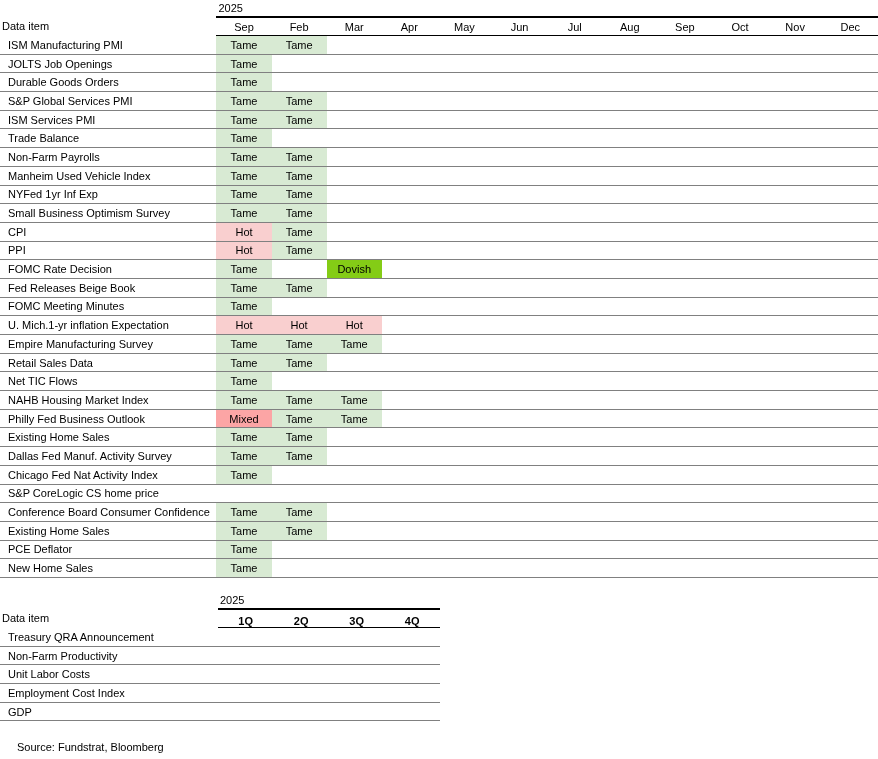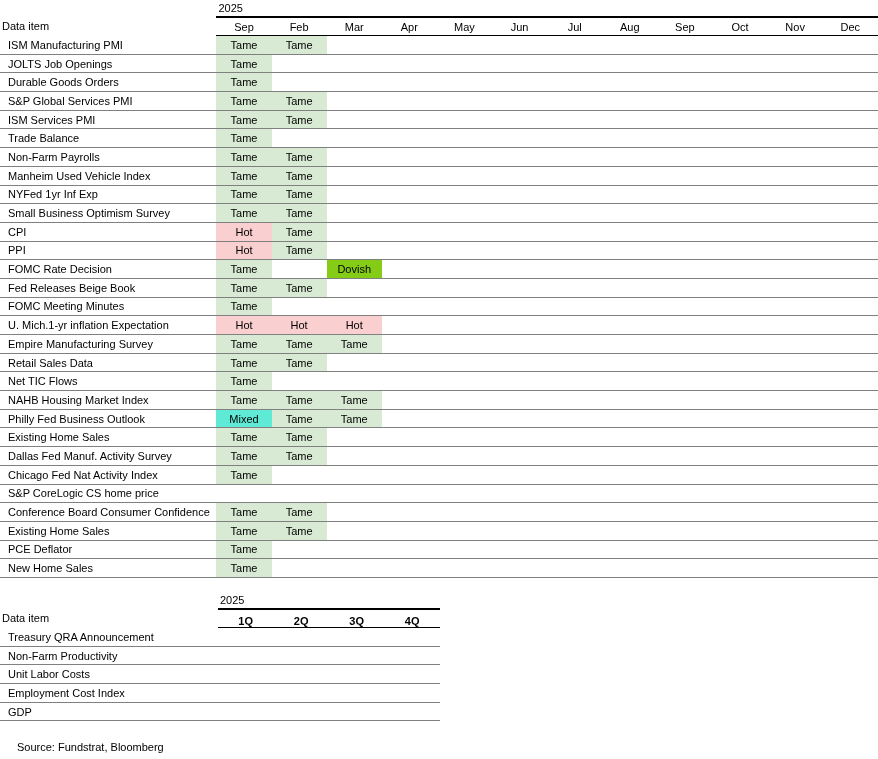--- a/index.html
+++ b/index.html
@@ -442,21 +442,21 @@
           <td class="cell-val v-empty"></td>
           <td class="cell-val v-empty"></td>
           <td class="cell-val v-empty"></td>
           <td class="cell-val v-empty"></td>
           <td class="cell-val v-empty"></td>
           <td class="cell-val v-empty"></td>
           <td class="cell-val v-empty"></td>
         </tr>
         <tr class="data-row">
           <td class="cell-name">Philly Fed Business Outlook</td>
-          <td class="cell-val v-mixed" style="background: #5eead4;">Mixed</td>
+          <td class="cell-val v-mixed" style="background: #fca5a5;">Mixed</td>
           <td class="cell-val v-tame" style="background: rgb(216, 234, 211);">Tame</td>
           <td class="cell-val v-tame" style="background: rgb(216, 234, 211);">Tame</td>
           <td class="cell-val v-empty"></td>
           <td class="cell-val v-empty"></td>
           <td class="cell-val v-empty"></td>
           <td class="cell-val v-empty"></td>
           <td class="cell-val v-empty"></td>
           <td class="cell-val v-empty"></td>
           <td class="cell-val v-empty"></td>
           <td class="cell-val v-empty"></td>

